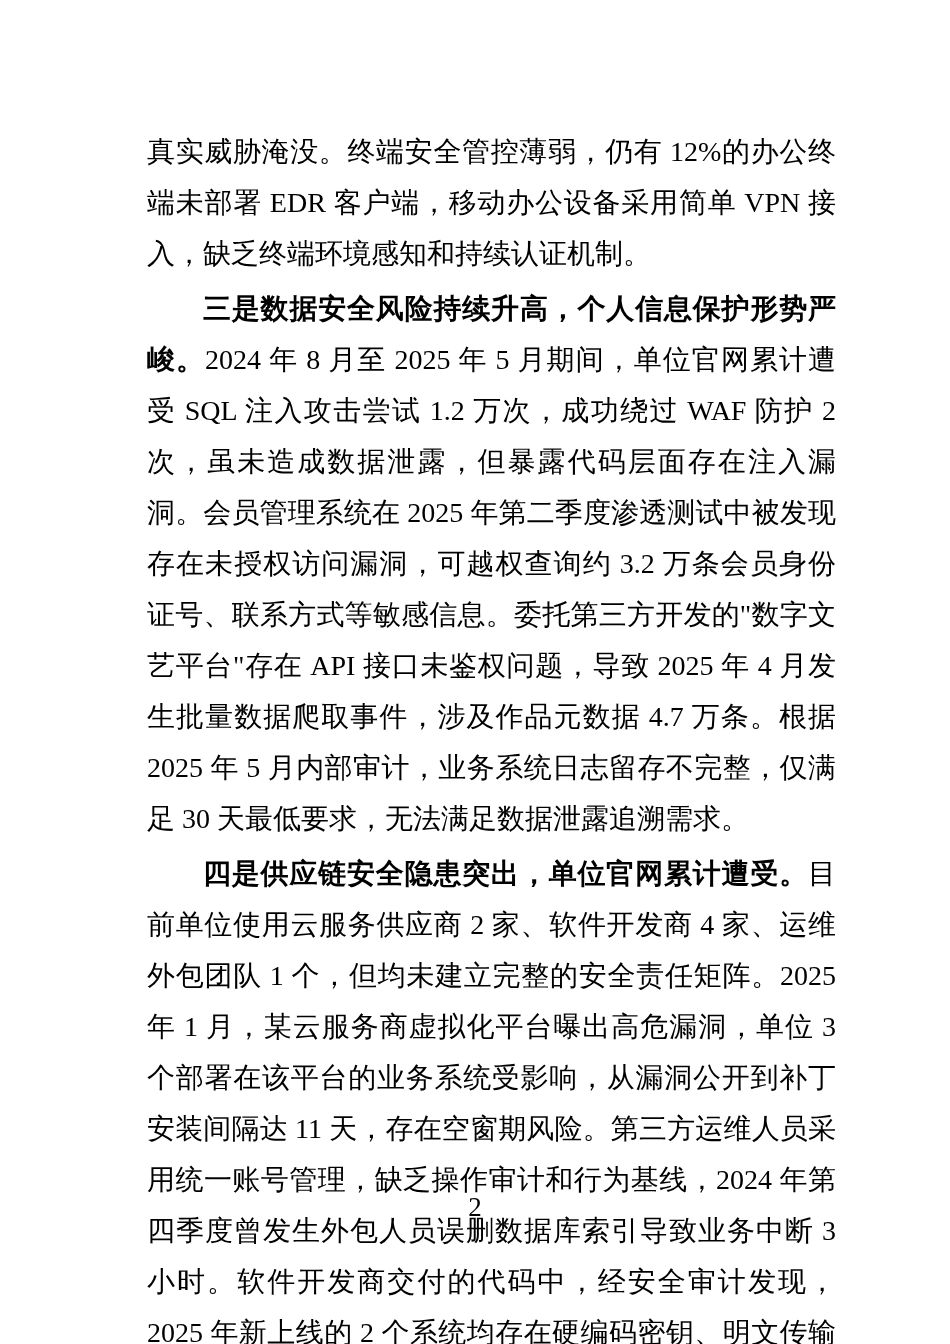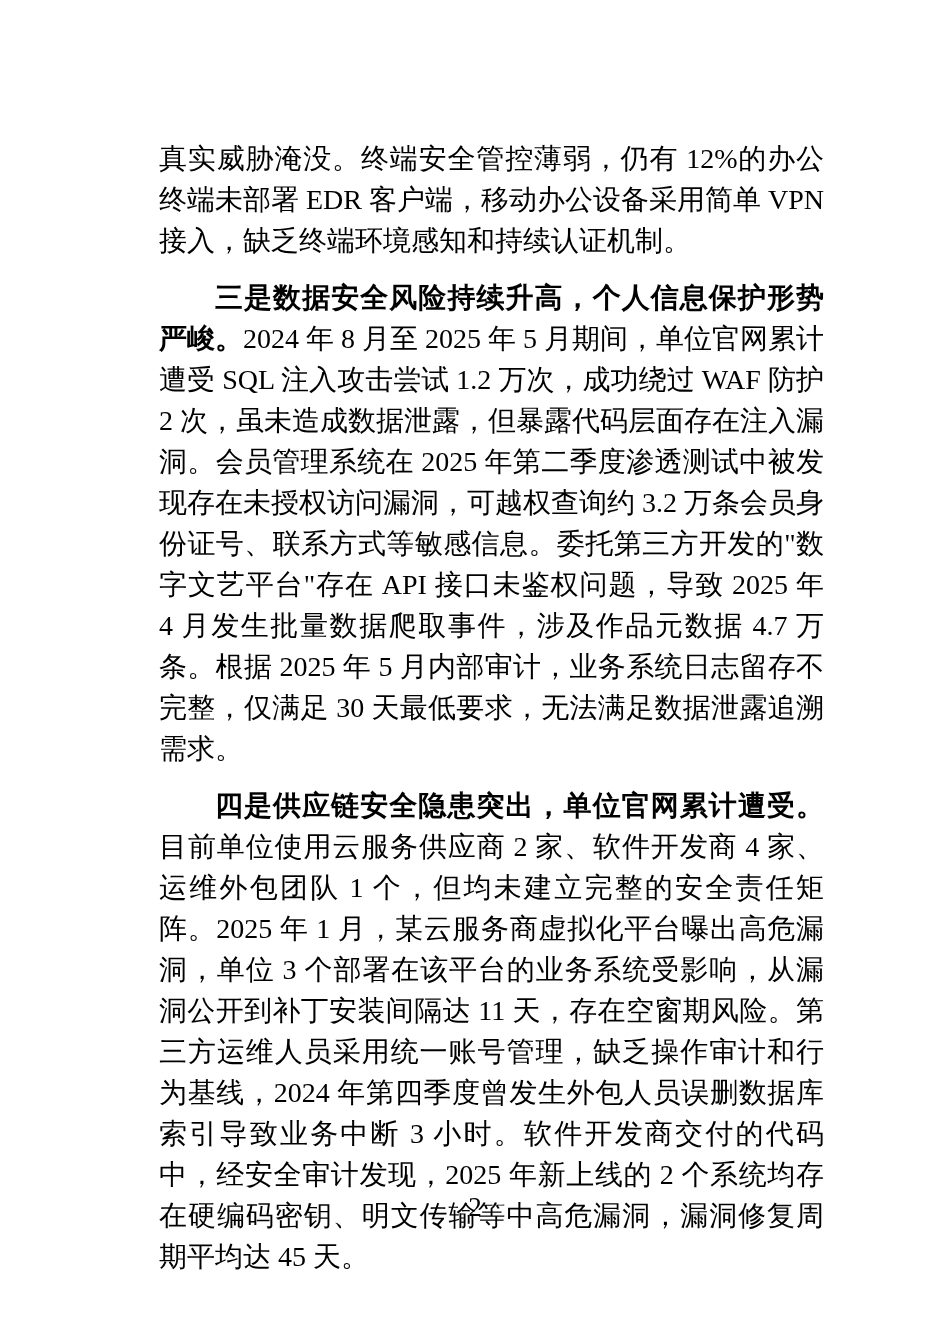--- a/index.html
+++ b/index.html
@@ -18,23 +18,23 @@
     color: #000000;
     font-family: "Liberation Serif", "DejaVu Serif", serif;
   }
   .content {
     position: absolute;
     top: 122px;
     left: 143px;
     width: 697px;
   }
   .para {
-    margin: 16px;
+    margin: 4px;
     font-size: 28px;
-    line-height: 41px;
+    line-height: 51px;
     text-align: justify;
     text-justify: inter-ideograph;
     word-break: break-word;
   }
   .para.indent {
     text-indent: 2em;
   }
   .lead {
     font-family: "Liberation Sans", "DejaVu Sans", sans-serif;
     font-weight: 700;

